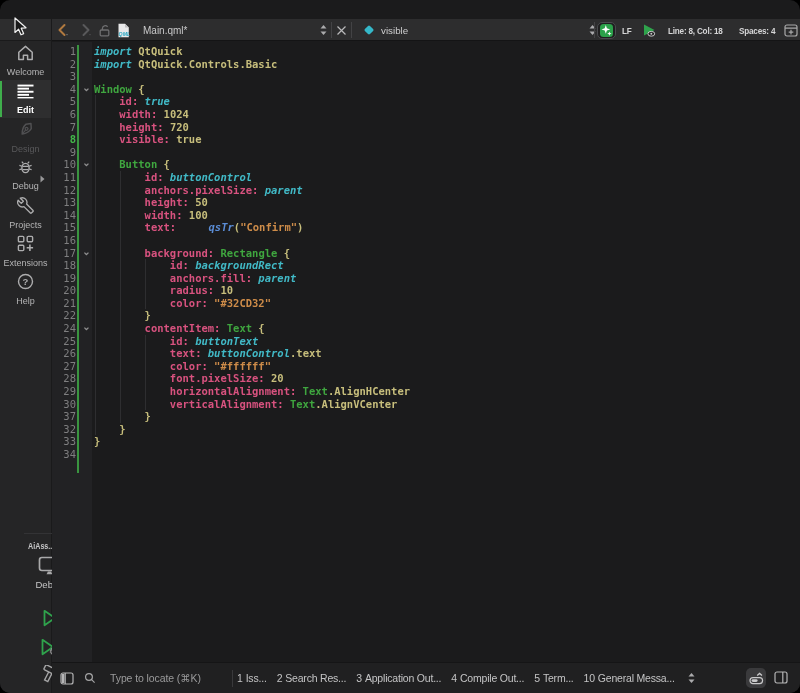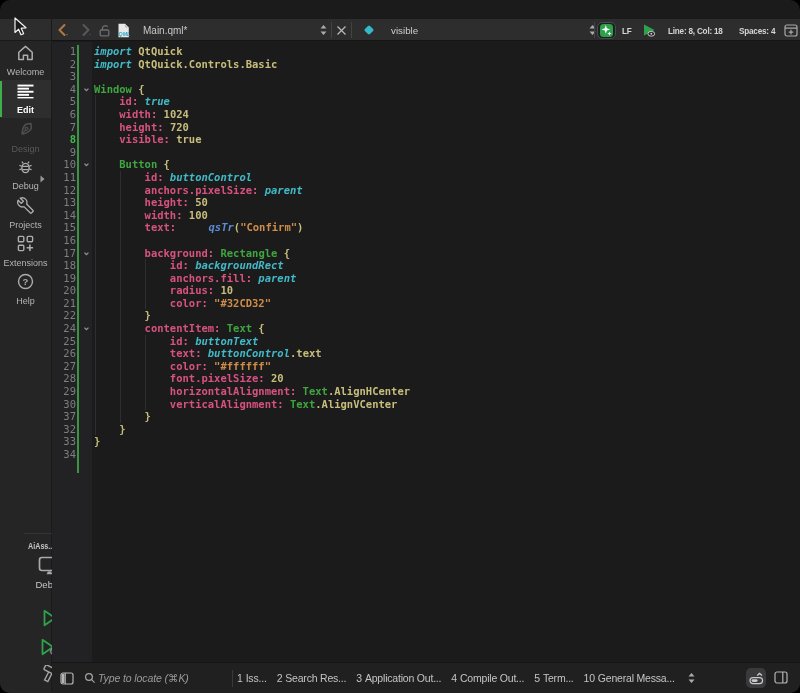--- a/index.html
+++ b/index.html
@@ -262,21 +262,21 @@
           <path d="M4.5 11 L1.5 7.4 H7.5 Z" fill="#ABABAD"></path>
         </svg>
       </div>
       <div class="tb-sep" style="left:279px;"></div>
       <div class="tb" style="left:284px;">
         <svg class="icon" width="11" height="11" viewBox="0 0 11 11">
           <path d="M1.5 1.5 L9.5 9.5 M9.5 1.5 L1.5 9.5" stroke="#B9B9BA" stroke-width="1.2"></path>
         </svg>
       </div>
       <div class="tb-sep" style="left:299px;"></div>
-      <div class="tb" style="left:311px;gap:16px;">
+      <div class="tb" style="left:311px;gap:6px;">
         <svg class="icon" width="12" height="12" viewBox="0 0 12 12">
           <rect x="2.4" y="2.4" width="7.2" height="7.2" rx="1.4" fill="#35B8C9" transform="rotate(45 6 6)"></rect>
         </svg>
         <span class="tb-text">visible</span>
       </div>
       <div class="tb" style="left:536px;">
         <svg class="icon" width="9" height="12" viewBox="0 0 9 12">
           <path d="M4.5 1 L7.5 4.6 H1.5 Z" fill="#ABABAD"></path>
           <path d="M4.5 11 L1.5 7.4 H7.5 Z" fill="#ABABAD"></path>
         </svg>
@@ -357,21 +357,21 @@
     </div>
 
     <div class="statusbar">
       <div class="sb" style="left:6px;top:6px;width:18px;height:18px;justify-content:center;">
         <svg class="icon" width="14" height="13" viewBox="0 0 14 13">
           <rect x="1" y="1" width="12" height="11" rx="2" fill="none" stroke="#B5B5B6" stroke-width="1.2"></rect>
           <line x1="5.2" y1="1" x2="5.2" y2="12" stroke="#B5B5B6" stroke-width="1.2"></line>
           <rect x="1.8" y="1.9" width="2.6" height="9.2" fill="#B5B5B6"></rect>
         </svg>
       </div>
-      <div class="sb" style="left:32px;top:0;height:30px;gap:2px;font-style:italic;">
+      <div class="sb" style="left:32px;top:0;height:30px;gap:14px;">
         <svg class="icon" width="12" height="12" viewBox="0 0 12 12">
           <circle cx="5" cy="5" r="3.4" fill="none" stroke="#A5A5A6" stroke-width="1.2"></circle>
           <line x1="7.6" y1="7.6" x2="10.6" y2="10.6" stroke="#A5A5A6" stroke-width="1.2"></line>
         </svg>
         <span class="sb-dim">Type to locate (⌘K)</span>
       </div>
       <div class="sb-sep" style="left:180px;"></div>
       <div class="panes" id="panes">
   <div class="pane-btn">
     <span class="sb-text pane-num">1</span>

